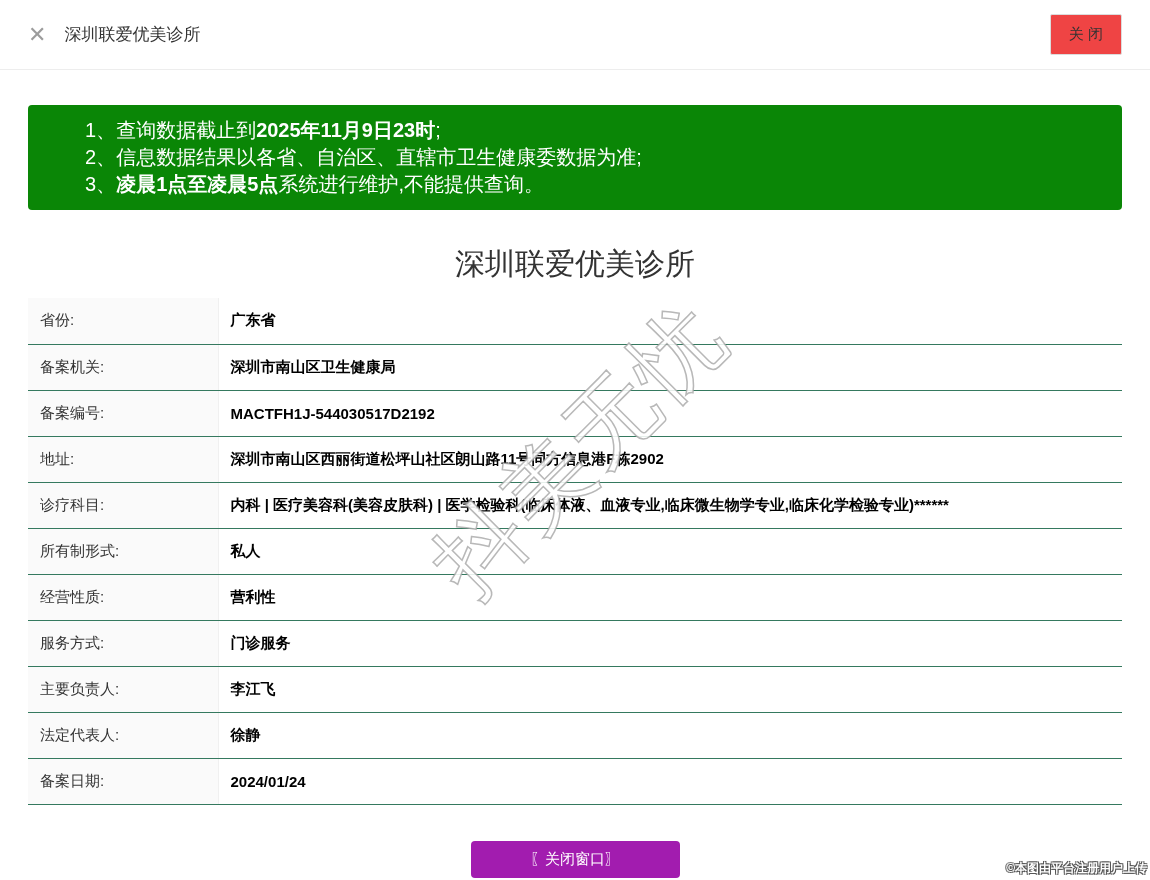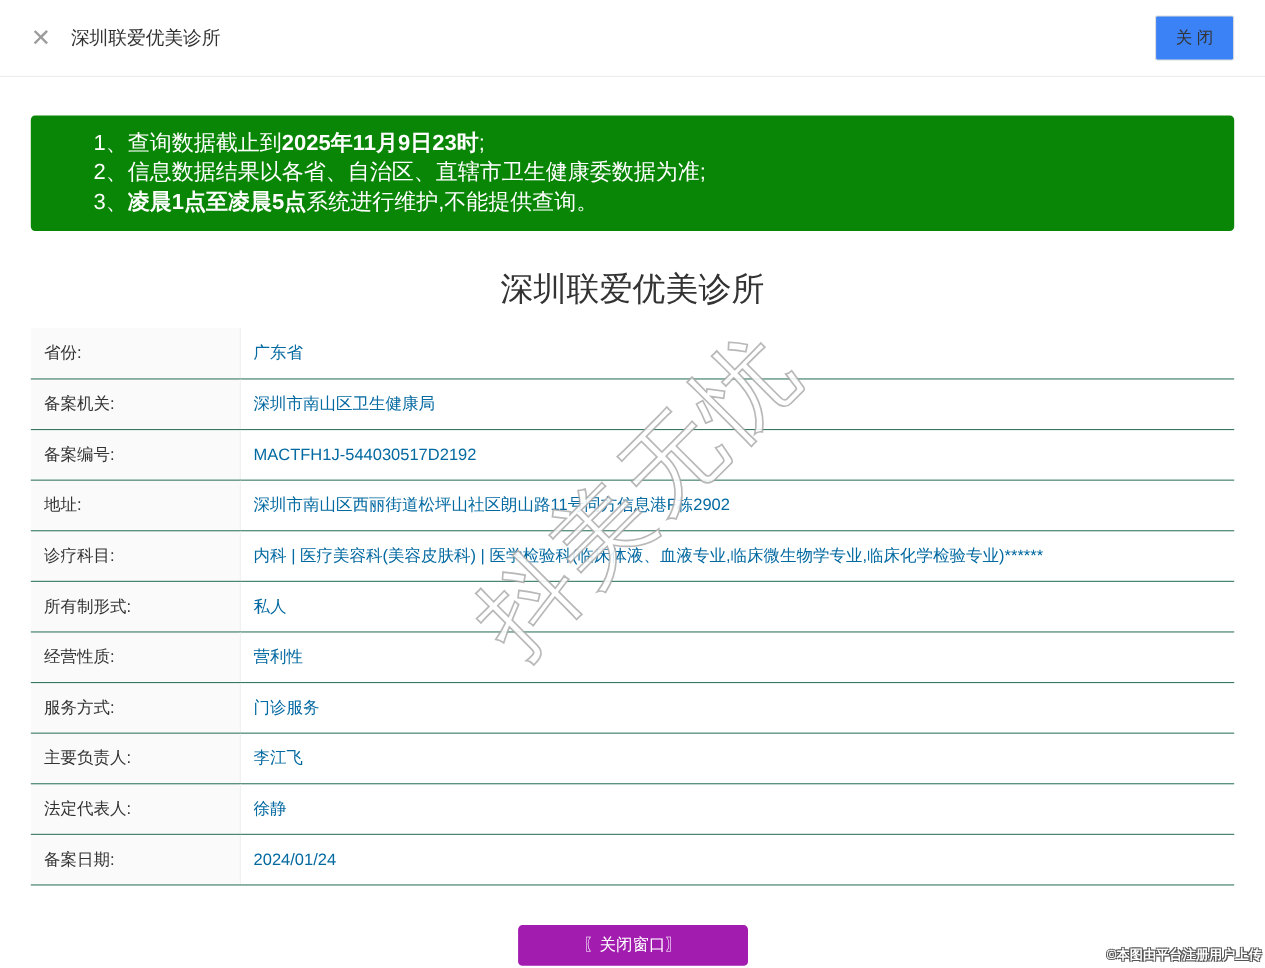--- a/index.html
+++ b/index.html
@@ -25,21 +25,21 @@
     font-size: 22px;
     color: #9c9c9c;
     margin-right: 18px;
     cursor: pointer;
     line-height: 1;
     font-weight: 300;
   }
   .header-title { font-size: 17px; color: #333; }
   .header-spacer { flex: 1; }
   .close-btn {
-    background: #3b82f6;
+    background: #ef4444;
     border: 1px solid #dcdcdc;
     border-radius: 2px;
     color: #333;
     font-size: 15px;
     padding: 10px 18px;
     cursor: pointer;
     font-family: inherit;
     text-align: center;
   }
 
@@ -77,21 +77,21 @@
     border-bottom: 1px solid #35795f;
     vertical-align: middle;
   }
   .label-cell {
     width: 190px;
     background: #fafafa;
     padding-left: 12px;
     border-right: 1px solid #f0f0f0;
     color: #333;
   }
-  .value-cell { padding-left: 12px; color: #0369a1; }
+  .value-cell { padding-left: 12px; color: #000000; font-weight: bold; }
 
   
   .footer-bar { margin-top: 36px; text-align: center; }
   .close-window-btn {
     width: 209px;
     height: 37px;
     background: #a21caf;
     border: none;
     border-radius: 4px;
     color: #fff;

